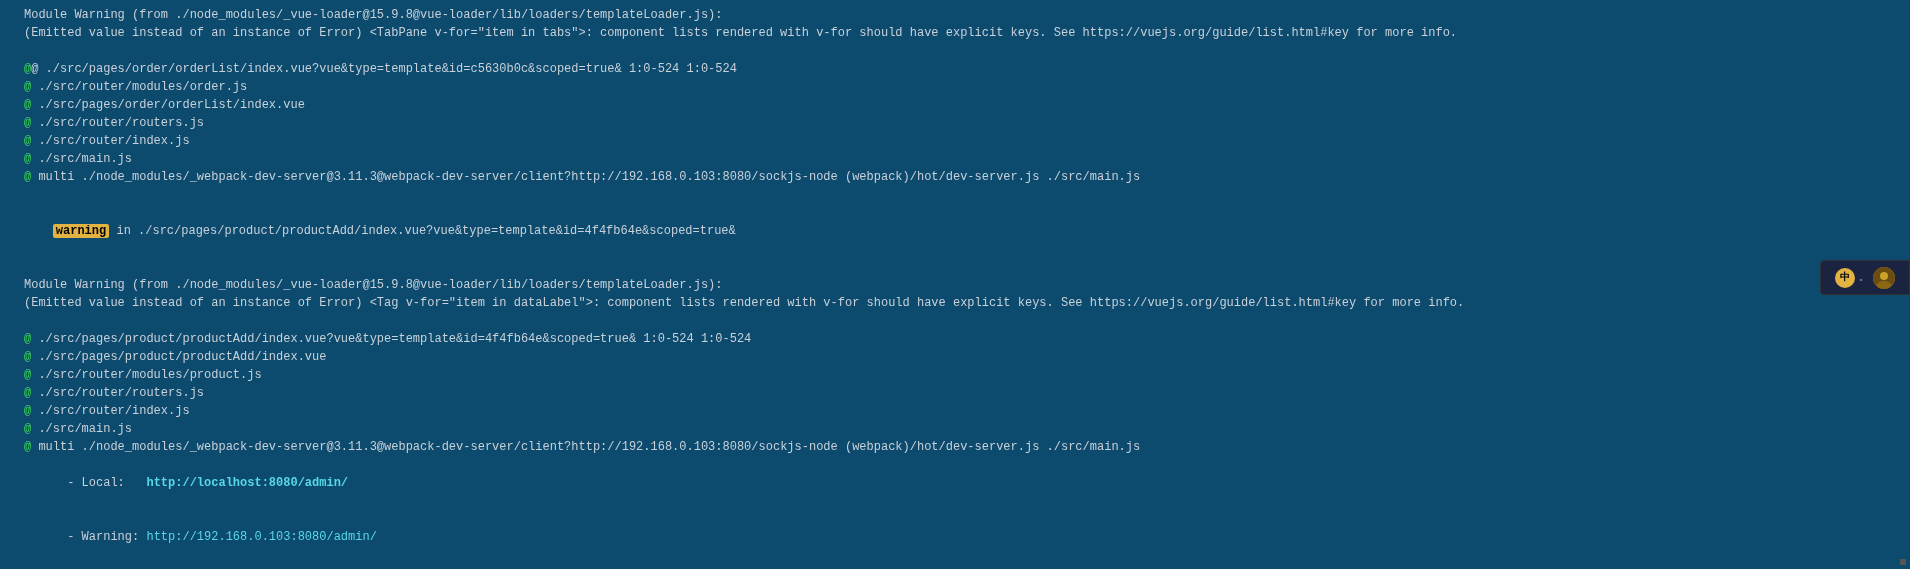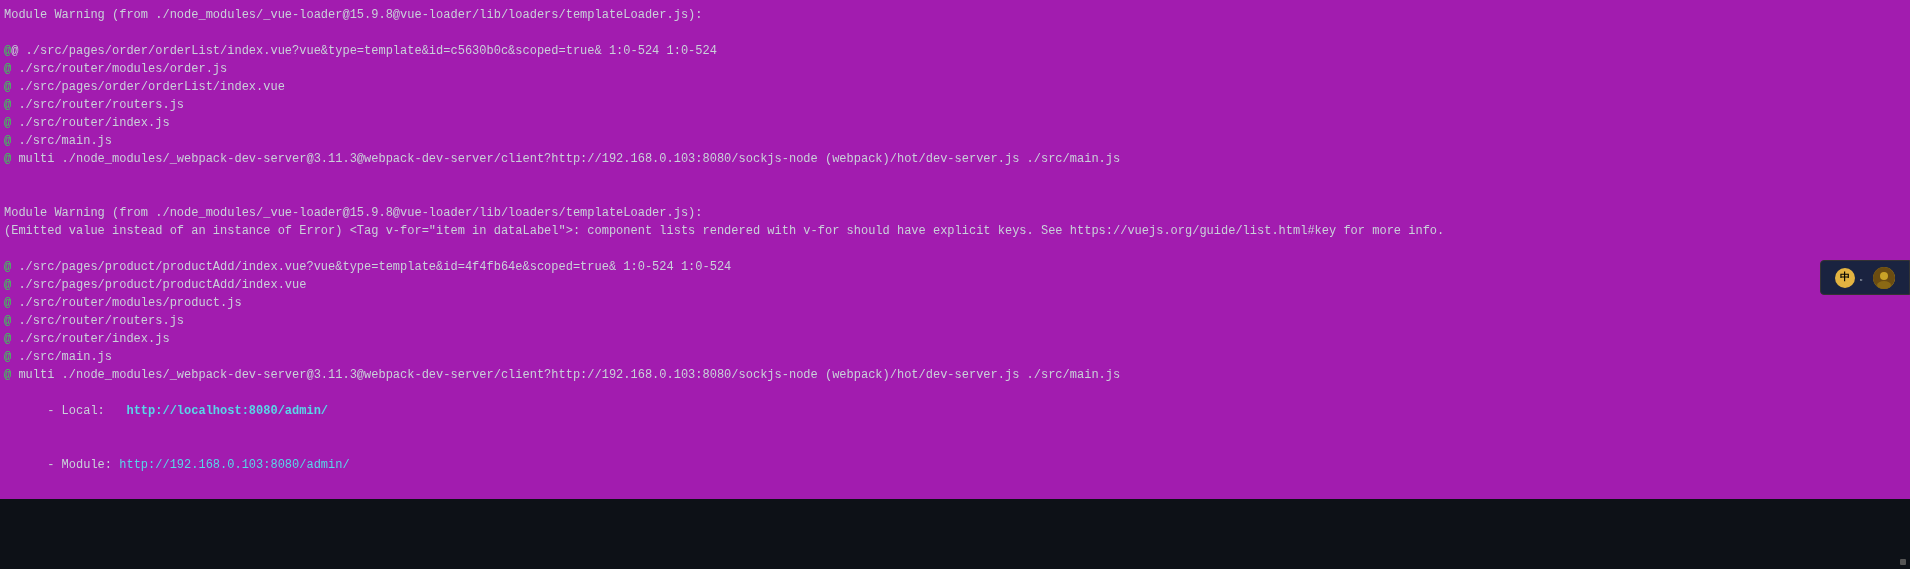--- a/index.html
+++ b/index.html
@@ -8,25 +8,25 @@
       color: #c9d1d9;
       font-family: 'Courier New', Courier, monospace;
       font-size: 12px;
       line-height: 1.5;
       width: 1910px;
       min-height: 569px;
       overflow: hidden;
       position: relative;
     }
     .terminal {
-      padding: 6px 4px;
+      padding: 6px 24px;
       width: 100%;
-      height: 499px;
+      height: 569px;
       overflow: hidden;
-      background-color: #a21caf;
+      background-color: #0c4a6e;
     }
     .line {
       white-space: pre;
       display: block;
     }
     .text-white { color: #c9d1d9; }
     .text-green { color: #39d353; }
     .warning-badge {
       background-color: #e3b341;
       color: #000;
@@ -92,54 +92,58 @@
       border-radius: 1px;
     }
   </style>
 </head>
 <body>
 
 <div class="terminal">
 
   <span class="line text-white">Module Warning (from ./node_modules/_vue-loader@15.9.8@vue-loader/lib/loaders/templateLoader.js):</span>
 
+  <span class="line text-white">(Emitted value instead of an instance of Error) &lt;TabPane v-for="item in tabs"&gt;: component lists rendered with v-for should have explicit keys. See https://vuejs.org/guide/list.html#key for more info.</span>
 
   <span class="empty-line"></span>
 
   <span class="line"><span class="text-green">@</span><span class="text-white">@ ./src/pages/order/orderList/index.vue?vue&amp;type=template&amp;id=c5630b0c&amp;scoped=true&amp; 1:0-524 1:0-524</span></span>
   <span class="line"><span class="text-green">@</span><span class="text-white"> ./src/router/modules/order.js</span></span>
   <span class="line"><span class="text-green">@</span><span class="text-white"> ./src/pages/order/orderList/index.vue</span></span>
   <span class="line"><span class="text-green">@</span><span class="text-white"> ./src/router/routers.js</span></span>
   <span class="line"><span class="text-green">@</span><span class="text-white"> ./src/router/index.js</span></span>
   <span class="line"><span class="text-green">@</span><span class="text-white"> ./src/main.js</span></span>
   <span class="line"><span class="text-green">@</span><span class="text-white"> multi ./node_modules/_webpack-dev-server@3.11.3@webpack-dev-server/client?http://192.168.0.103:8080/sockjs-node (webpack)/hot/dev-server.js ./src/main.js</span></span>
 
   <span class="empty-line"></span>
 
+  <span class="line">
+    <span class="warning-badge">warning</span><span class="text-white"> in ./src/pages/product/productAdd/index.vue?vue&amp;type=template&amp;id=4f4fb64e&amp;scoped=true&amp;</span>
+  </span>
 
   <span class="empty-line"></span>
 
   <span class="line text-white">Module Warning (from ./node_modules/_vue-loader@15.9.8@vue-loader/lib/loaders/templateLoader.js):</span>
   <span class="line text-white">(Emitted value instead of an instance of Error) &lt;Tag v-for="item in dataLabel"&gt;: component lists rendered with v-for should have explicit keys. See https://vuejs.org/guide/list.html#key for more info.</span>
 
   <span class="empty-line"></span>
 
   <span class="line"><span class="text-green">@</span><span class="text-white"> ./src/pages/product/productAdd/index.vue?vue&amp;type=template&amp;id=4f4fb64e&amp;scoped=true&amp; 1:0-524 1:0-524</span></span>
   <span class="line"><span class="text-green">@</span><span class="text-white"> ./src/pages/product/productAdd/index.vue</span></span>
   <span class="line"><span class="text-green">@</span><span class="text-white"> ./src/router/modules/product.js</span></span>
   <span class="line"><span class="text-green">@</span><span class="text-white"> ./src/router/routers.js</span></span>
   <span class="line"><span class="text-green">@</span><span class="text-white"> ./src/router/index.js</span></span>
   <span class="line"><span class="text-green">@</span><span class="text-white"> ./src/main.js</span></span>
   <span class="line"><span class="text-green">@</span><span class="text-white"> multi ./node_modules/_webpack-dev-server@3.11.3@webpack-dev-server/client?http://192.168.0.103:8080/sockjs-node (webpack)/hot/dev-server.js ./src/main.js</span></span>
 
   <span class="line">
     <span class="text-white">  - Local:   </span><span class="link-local">http://localhost:8080/admin/</span>
   </span>
   <span class="line">
-    <span class="text-white">  - Module: </span><span class="link-network">http://192.168.0.103:8080/admin/</span>
+    <span class="text-white">  - Warning: </span><span class="link-network">http://192.168.0.103:8080/admin/</span>
   </span>
 
 </div>
 
 <div class="overlay-widget">
   <div class="icon-circle">中</div>
   <span style="font-size:10px; color:#c9d1d9;">。</span>
   <div class="avatar">
     <svg width="22" height="22" viewBox="0 0 22 22">
       <rect width="22" height="22" rx="11" fill="#6b4c11"></rect>

